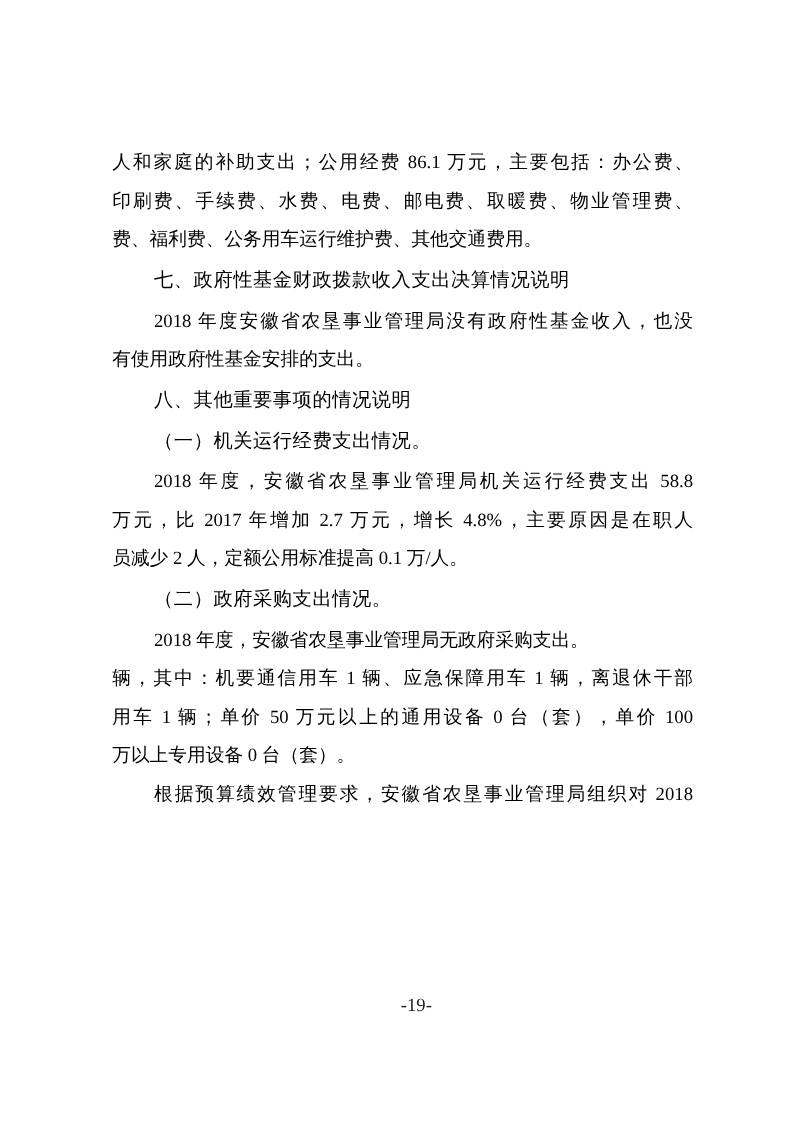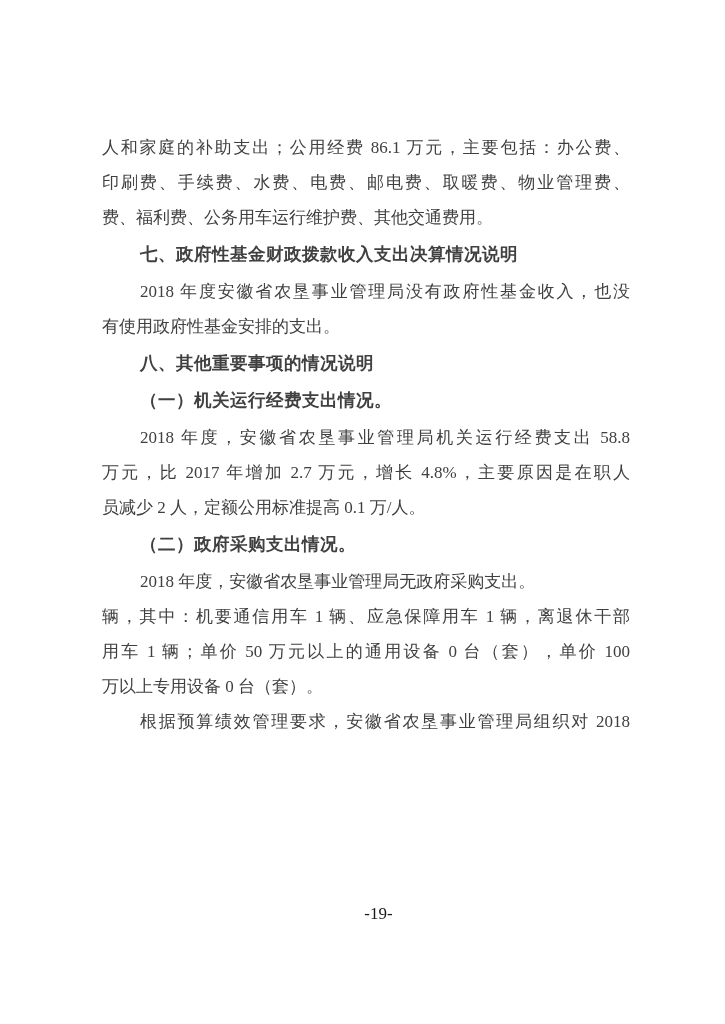--- a/index.html
+++ b/index.html
@@ -19,32 +19,32 @@
   .text-block {
     position: absolute;
     left: 102px;
     top: 130px;
     width: 528px;
   }
   .line {
     margin: 0;
     font-size: 17px;
     line-height: 35px;
-    color: #404040;
+    color: #000000;
   }
   .just {
     text-align: justify;
     text-align-last: justify;
   }
   .indent {
     text-indent: 38px;
   }
   .head {
     font-family: "Liberation Sans", "DejaVu Sans", sans-serif;
-    font-weight: bold;
+    font-weight: normal;
     font-size: 17.5px;
     margin-top: 2px;
     margin-bottom: 2px;
     letter-spacing: 0.5px;
   }
   .page-number {
     position: absolute;
     top: 896px;
     left: 16px;
     width: 725px;

